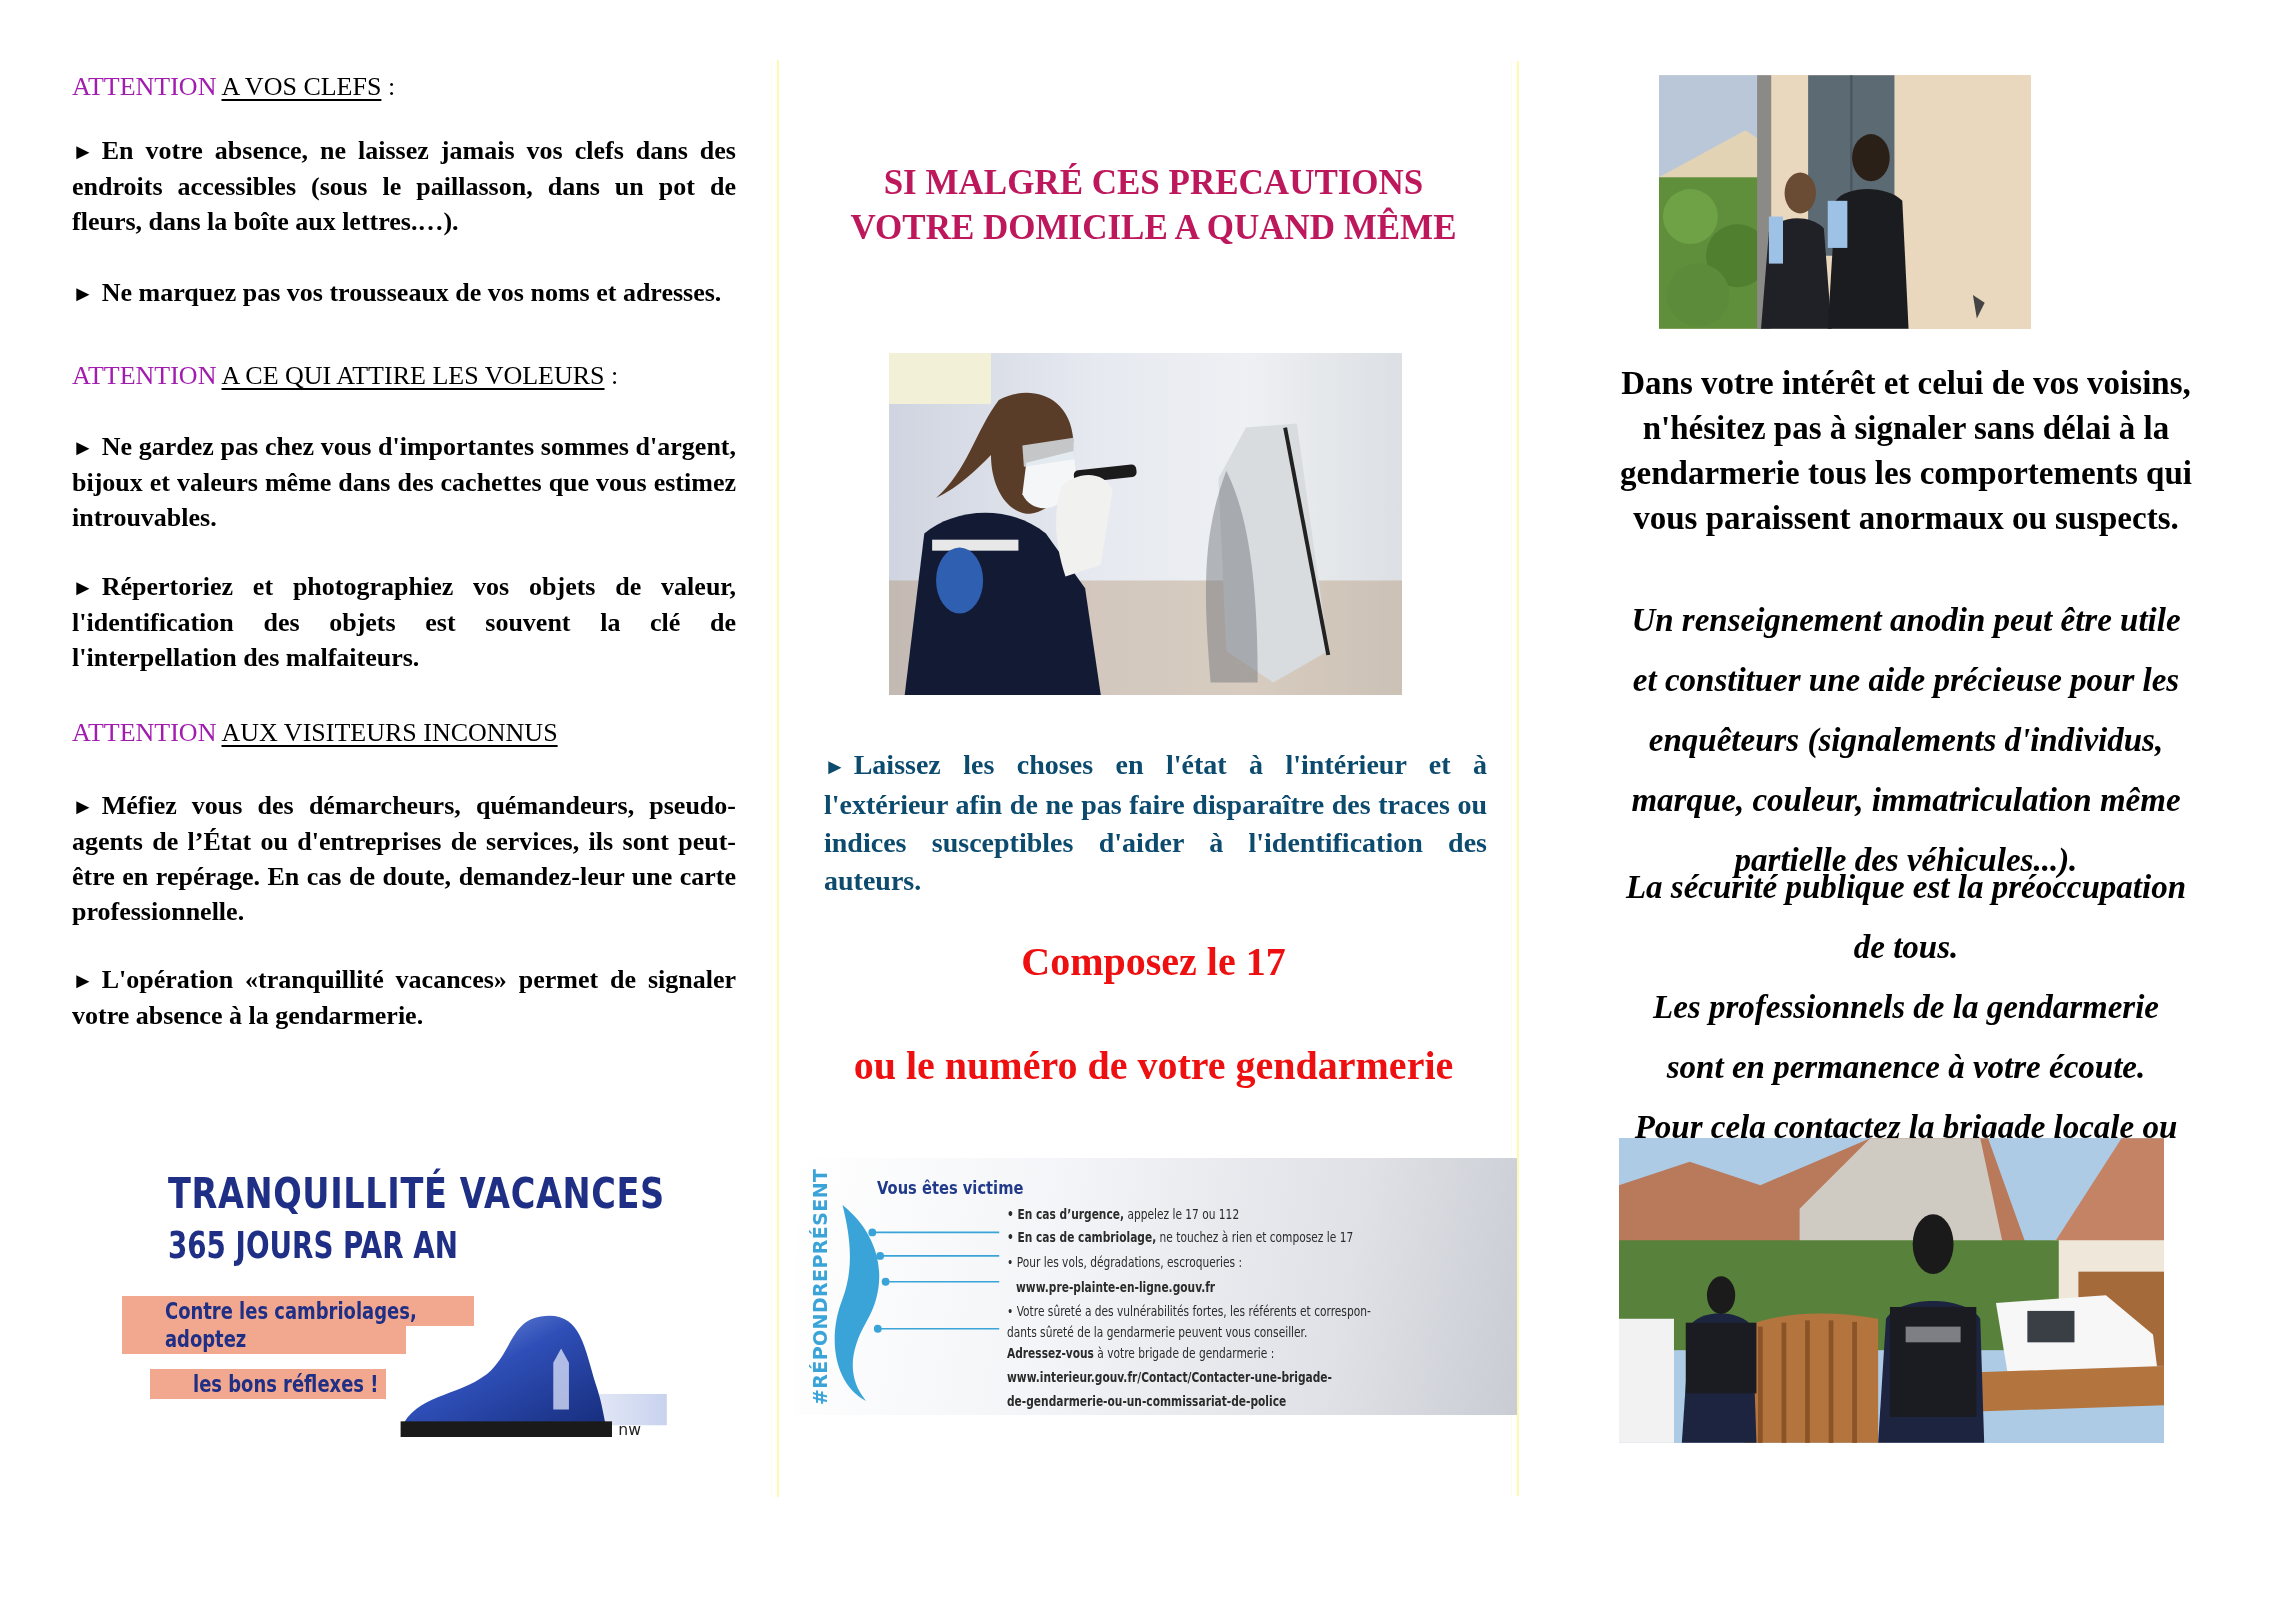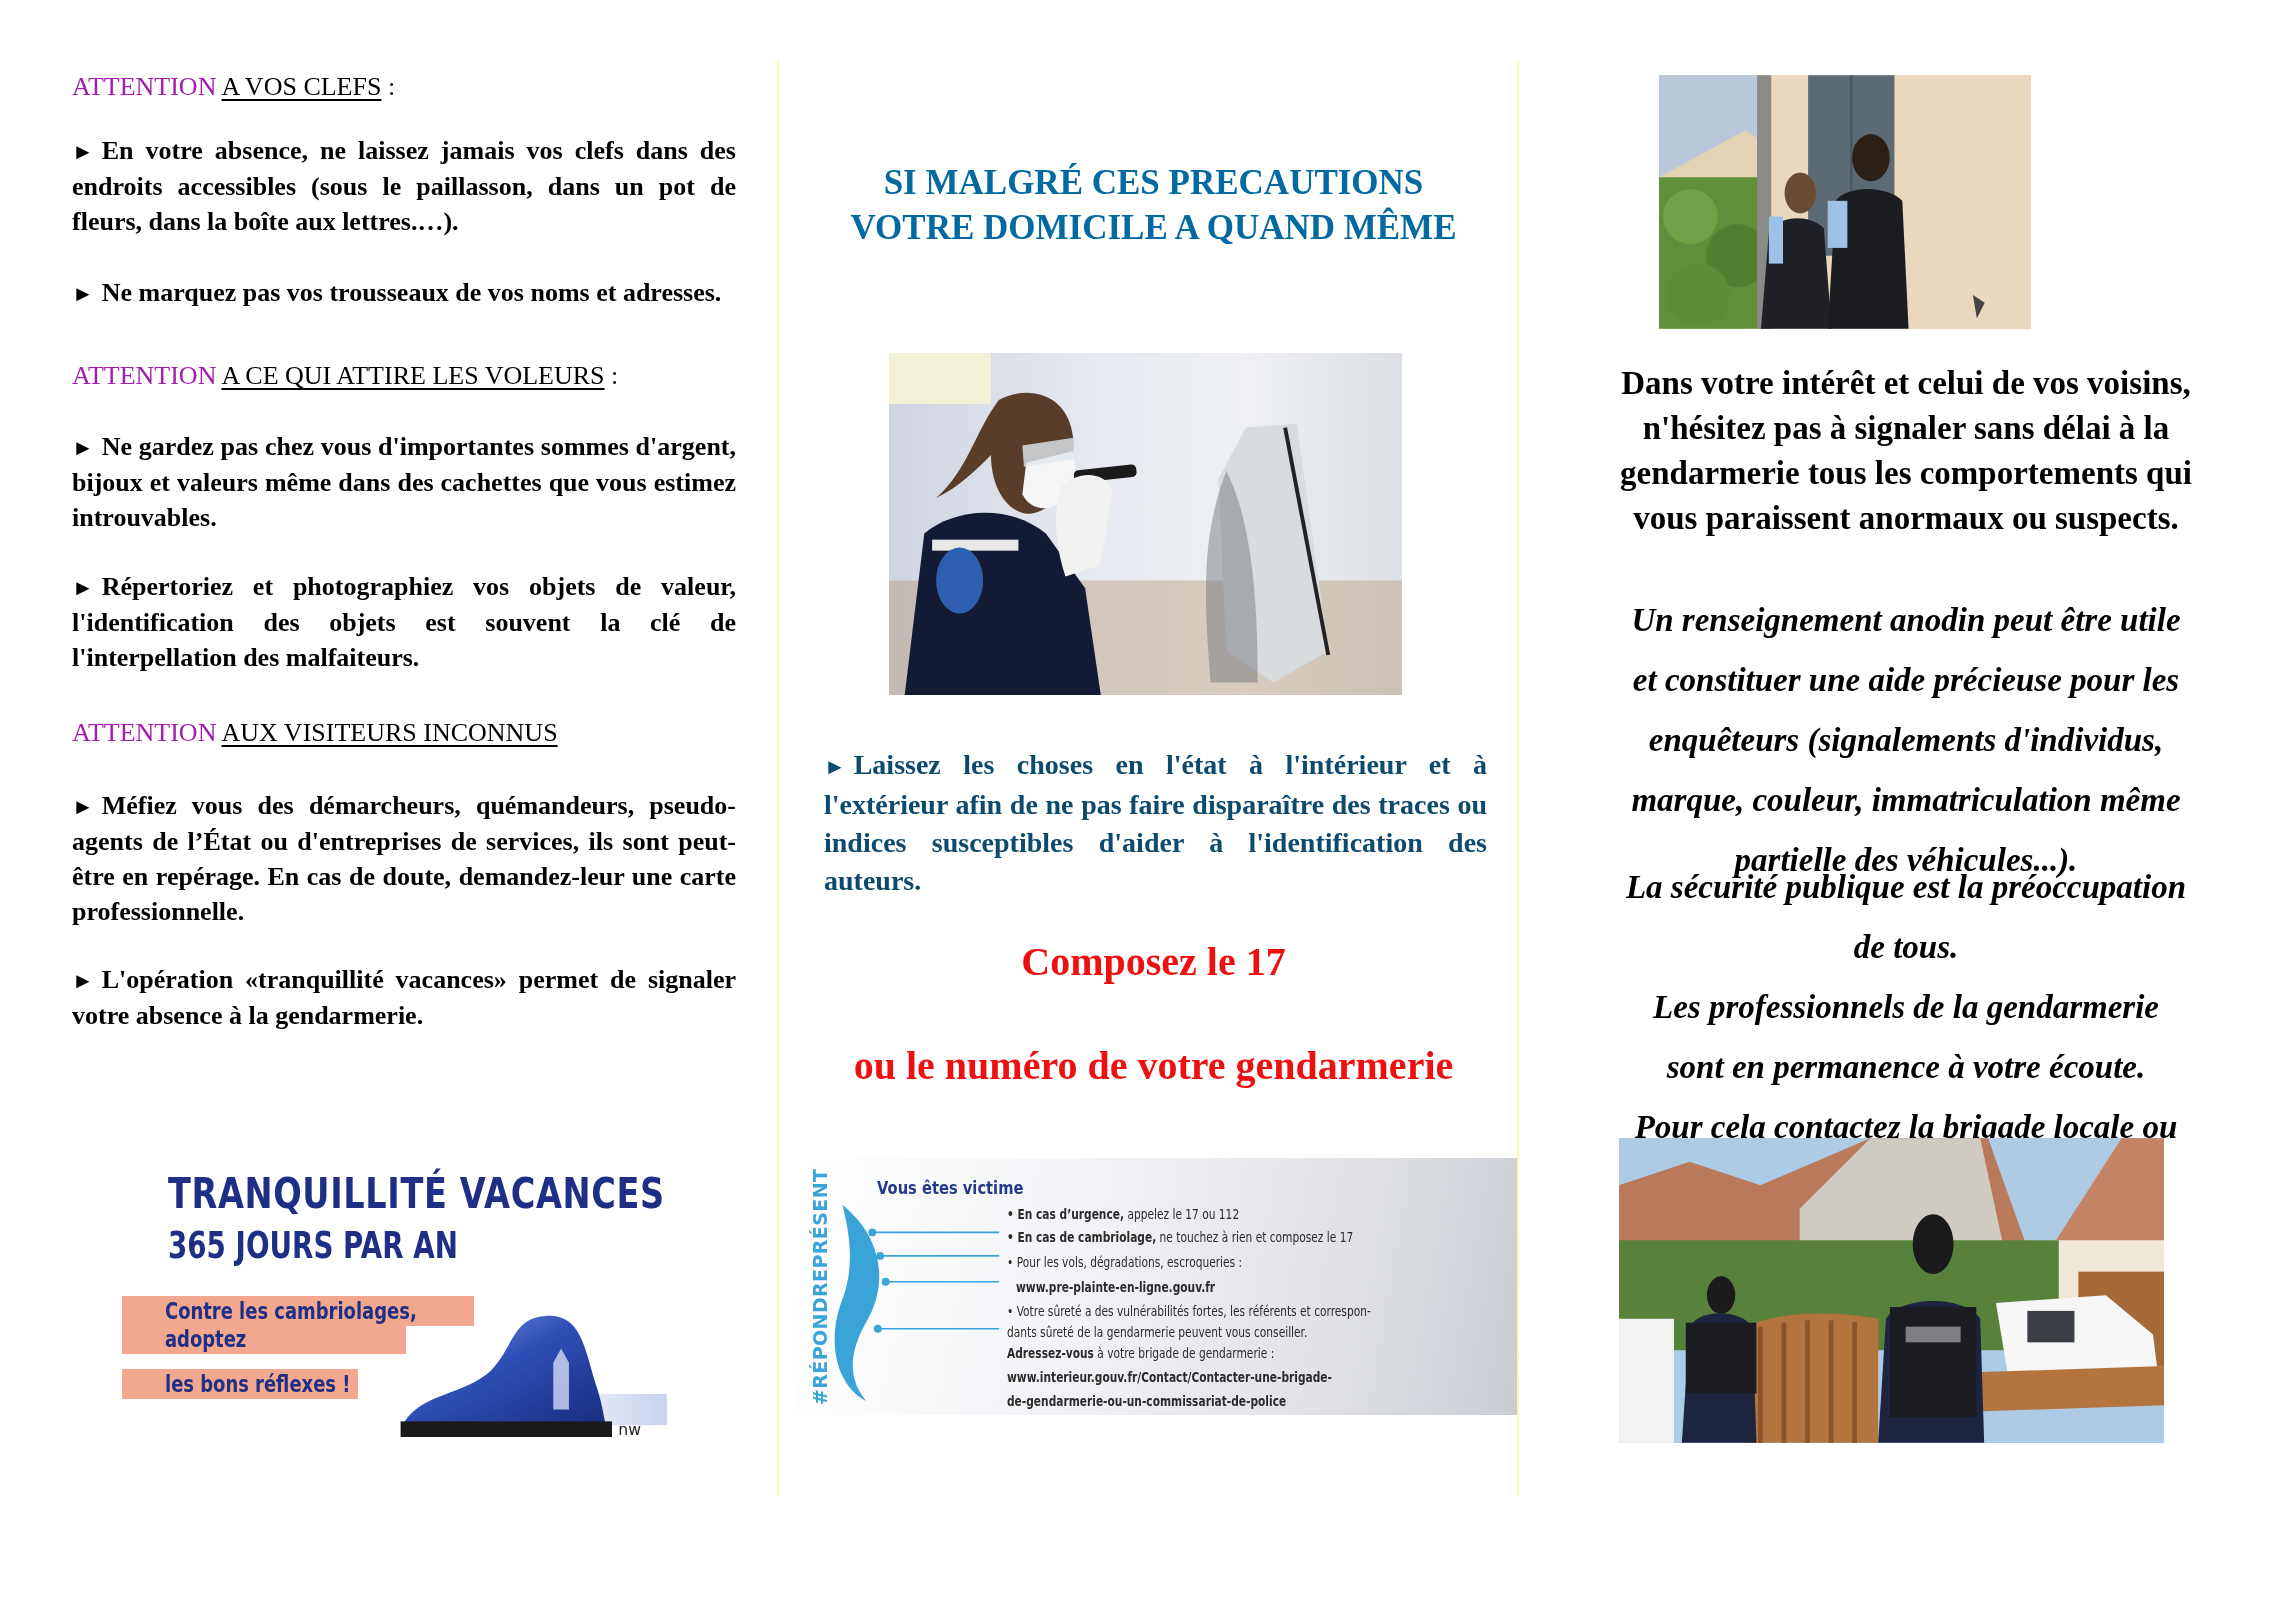--- a/index.html
+++ b/index.html
@@ -12,21 +12,21 @@
   
   .lcol { position:absolute; left:72px; width:664px; }
   .heading { font-size:26px; line-height:31px; font-weight:normal; white-space:nowrap; }
   .heading .red { color:#a21caf; }
   .heading .ul { text-decoration:underline; text-decoration-thickness:2.4px; text-underline-offset:3.9px; }
   .para { font-size:26px; line-height:35px; font-weight:bold; text-align:justify; margin:0; }
   .arrow { font-size:22px; display:inline-block; margin-right:7.9px; }
 
   
   .mcol { position:absolute; left:816px; width:675px; }
-  .mid-title { color:#0369a1; font-weight:bold; font-size:35px; line-height:45px; text-align:center; }
+  .mid-title { color:#be185d; font-weight:bold; font-size:35px; line-height:45px; text-align:center; }
   .blue-para { color:#0c4a6e; font-weight:bold; font-size:28px; line-height:38px; text-align:justify; margin:0; }
   .red-big { color:#ee1010; font-weight:bold; font-size:40px; line-height:47px; text-align:center; white-space:nowrap; }
 
   
   .rcol { position:absolute; left:1545px; width:722px; text-align:center; }
   .r-bold { font-weight:bold; font-size:33px; line-height:45px; margin:0; }
   .r-ital { font-weight:bold; font-style:italic; font-size:33px; line-height:44px; margin:16px; }
   .r-ital .red17 { color:#b91c1c; font-style:normal; font-size:39px; }
 
   
@@ -97,21 +97,21 @@
 
   <div class="tv-card">
     <div class="tv-title">TRANQUILLITÉ VACANCES</div>
     <div class="tv-sub">365 JOURS PAR AN</div>
     <div class="tv-band" style="top:141px; width:322px;padding-left:30px;">
         <span>Contre les cambriolages,</span>
       </div>
     <div class="tv-band" style="top:169px; width:284px;">
         <span>adoptez</span>
       </div>
-    <div class="tv-band" style="top:214px; width:236px;">
+    <div class="tv-band" style="top:214px; width:236px;margin-left:28px;">
         <span>les bons réflexes !</span>
       </div>
     <svg class="tv-beacon" viewBox="0 0 385 175">
       <defs>
         <linearGradient id="bg1" x1="0" y1="0" x2="1" y2="1">
           <stop offset="0" stop-color="#8fa6e8"></stop>
           <stop offset="0.45" stop-color="#2f4fb8"></stop>
           <stop offset="1" stop-color="#162c7a"></stop>
         </linearGradient>
         <linearGradient id="bg2" x1="0" y1="0" x2="1" y2="0">

